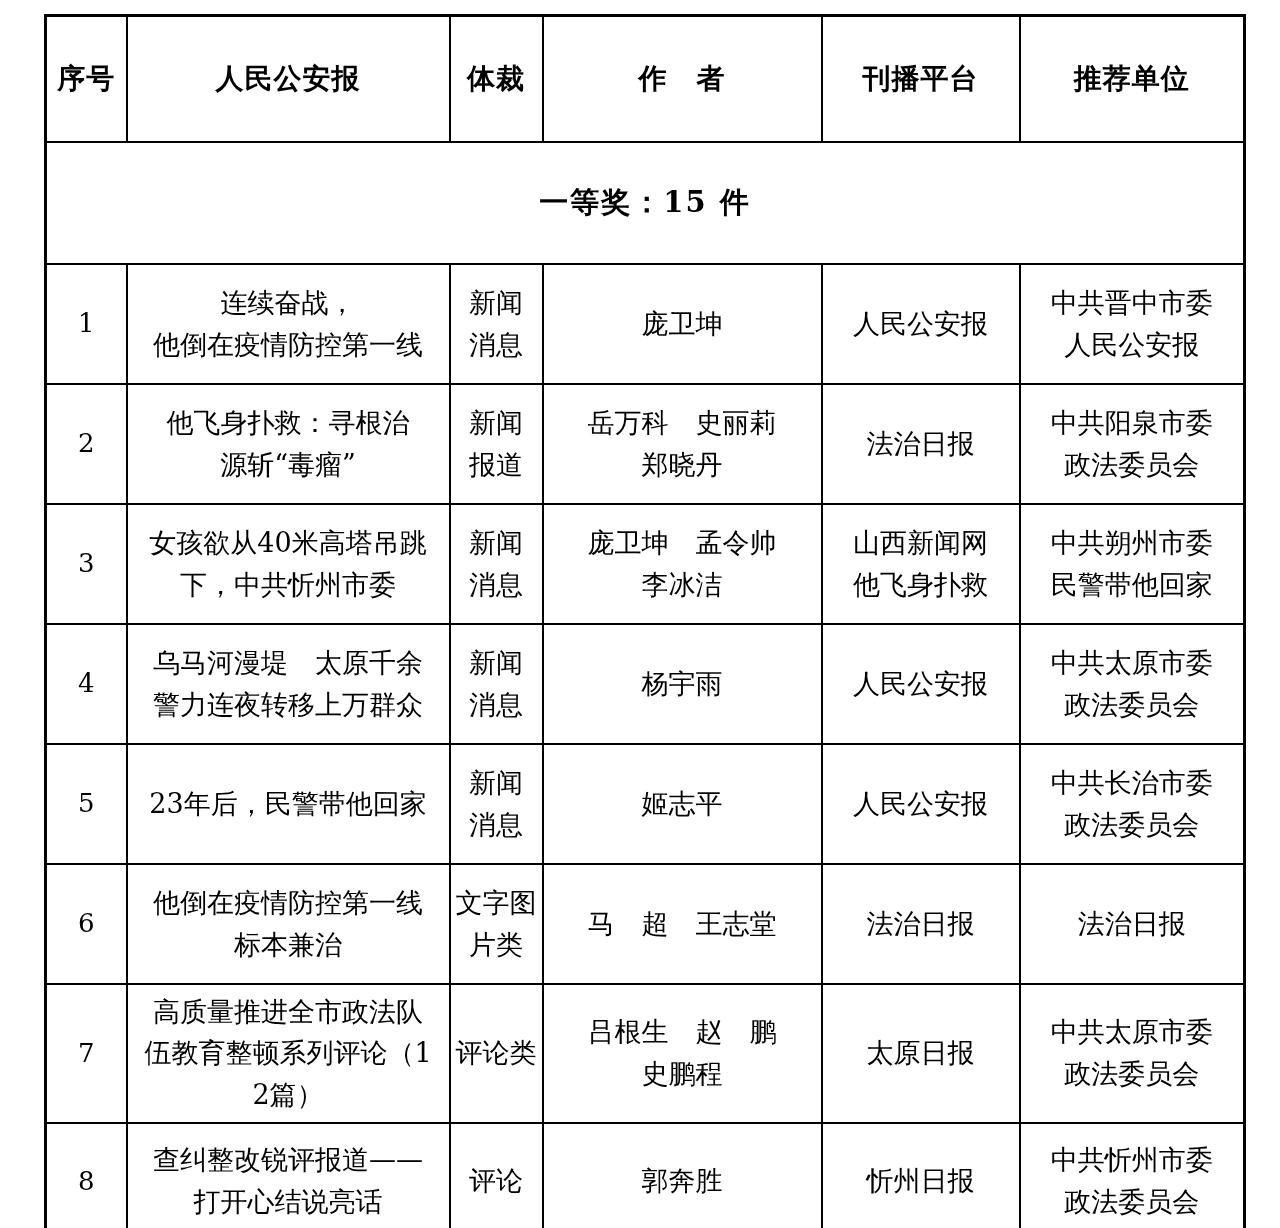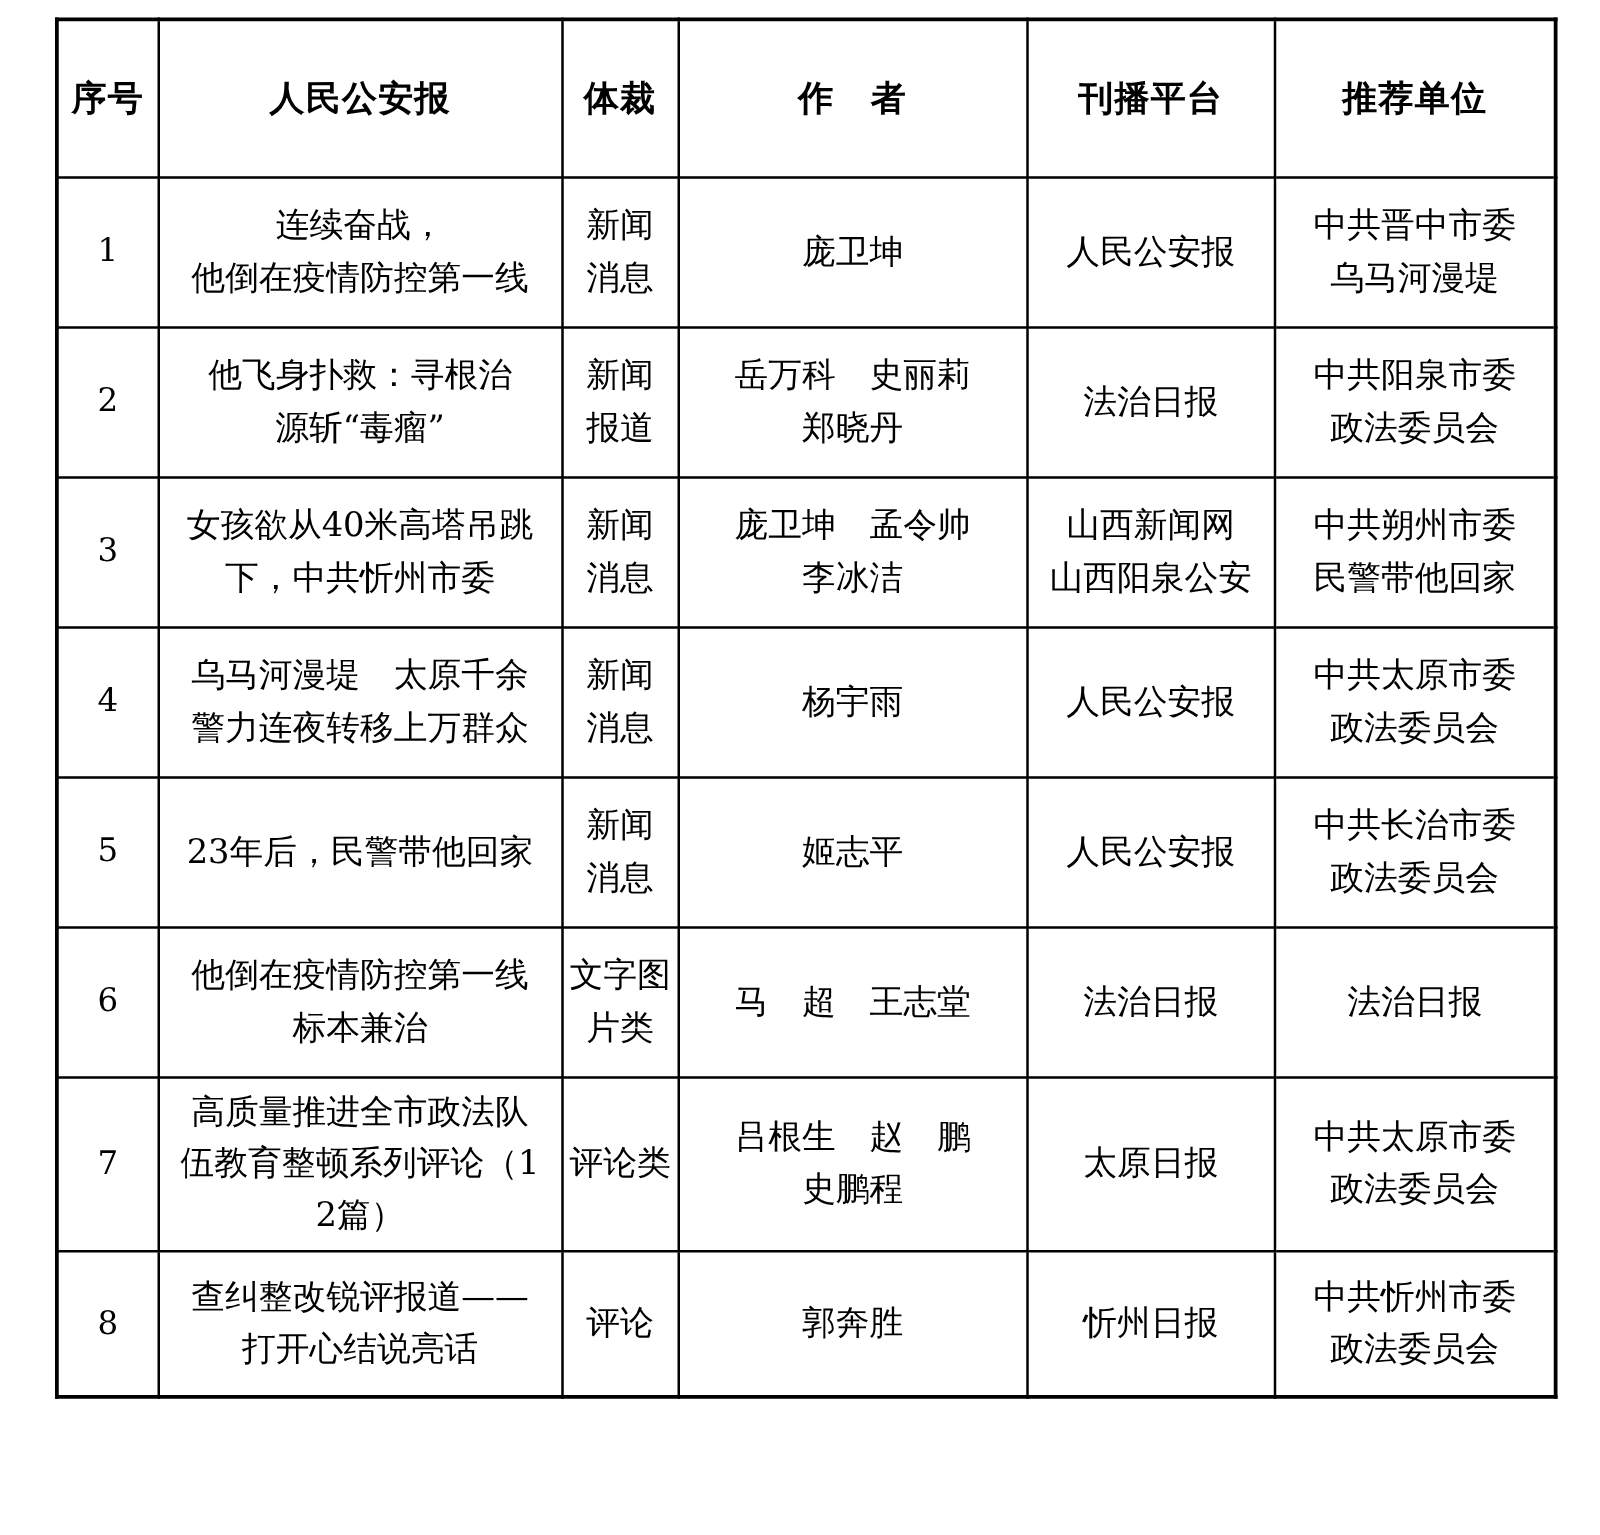--- a/index.html
+++ b/index.html
@@ -82,31 +82,34 @@
     <tbody>
         <tr class="header-row">
       <th class="col-header">序号</th>
       <th class="col-header">人民公安报</th>
       <th class="col-header">体裁</th>
       <th class="col-header">作　者</th>
       <th class="col-header">刊播平台</th>
       <th class="col-header">推荐单位</th>
     </tr>
 
+    <tr class="section-row">
+      <td class="section-cell" colspan="6">一等奖：15 件</td>
+    </tr>
 
     <tr class="data-row">
       <td class="body-cell serial-cell">1</td>
       <td class="body-cell">连续奋战，
 他倒在疫情防控第一线</td>
       <td class="body-cell">新闻
 消息</td>
       <td class="body-cell">庞卫坤</td>
       <td class="body-cell">人民公安报</td>
       <td class="body-cell">中共晋中市委
-乌马河漫堤</td>
+人民公安报</td>
     </tr>
 
     <tr class="data-row">
       <td class="body-cell serial-cell">2</td>
       <td class="body-cell">他飞身扑救：寻根治
 源斩“毒瘤”</td>
       <td class="body-cell">新闻
 报道</td>
       <td class="body-cell">岳万科　史丽莉
 郑晓丹</td>
@@ -117,21 +120,21 @@
 
     <tr class="data-row">
       <td class="body-cell serial-cell">3</td>
       <td class="body-cell">女孩欲从40米高塔吊跳
 下，中共忻州市委</td>
       <td class="body-cell">新闻
 消息</td>
       <td class="body-cell">庞卫坤　孟令帅
 李冰洁</td>
       <td class="body-cell">山西新闻网
-山西阳泉公安</td>
+他飞身扑救</td>
       <td class="body-cell">中共朔州市委
 民警带他回家</td>
     </tr>
 
     <tr class="data-row">
       <td class="body-cell serial-cell">4</td>
       <td class="body-cell">乌马河漫堤　太原千余
 警力连夜转移上万群众</td>
       <td class="body-cell">新闻
 消息</td>

